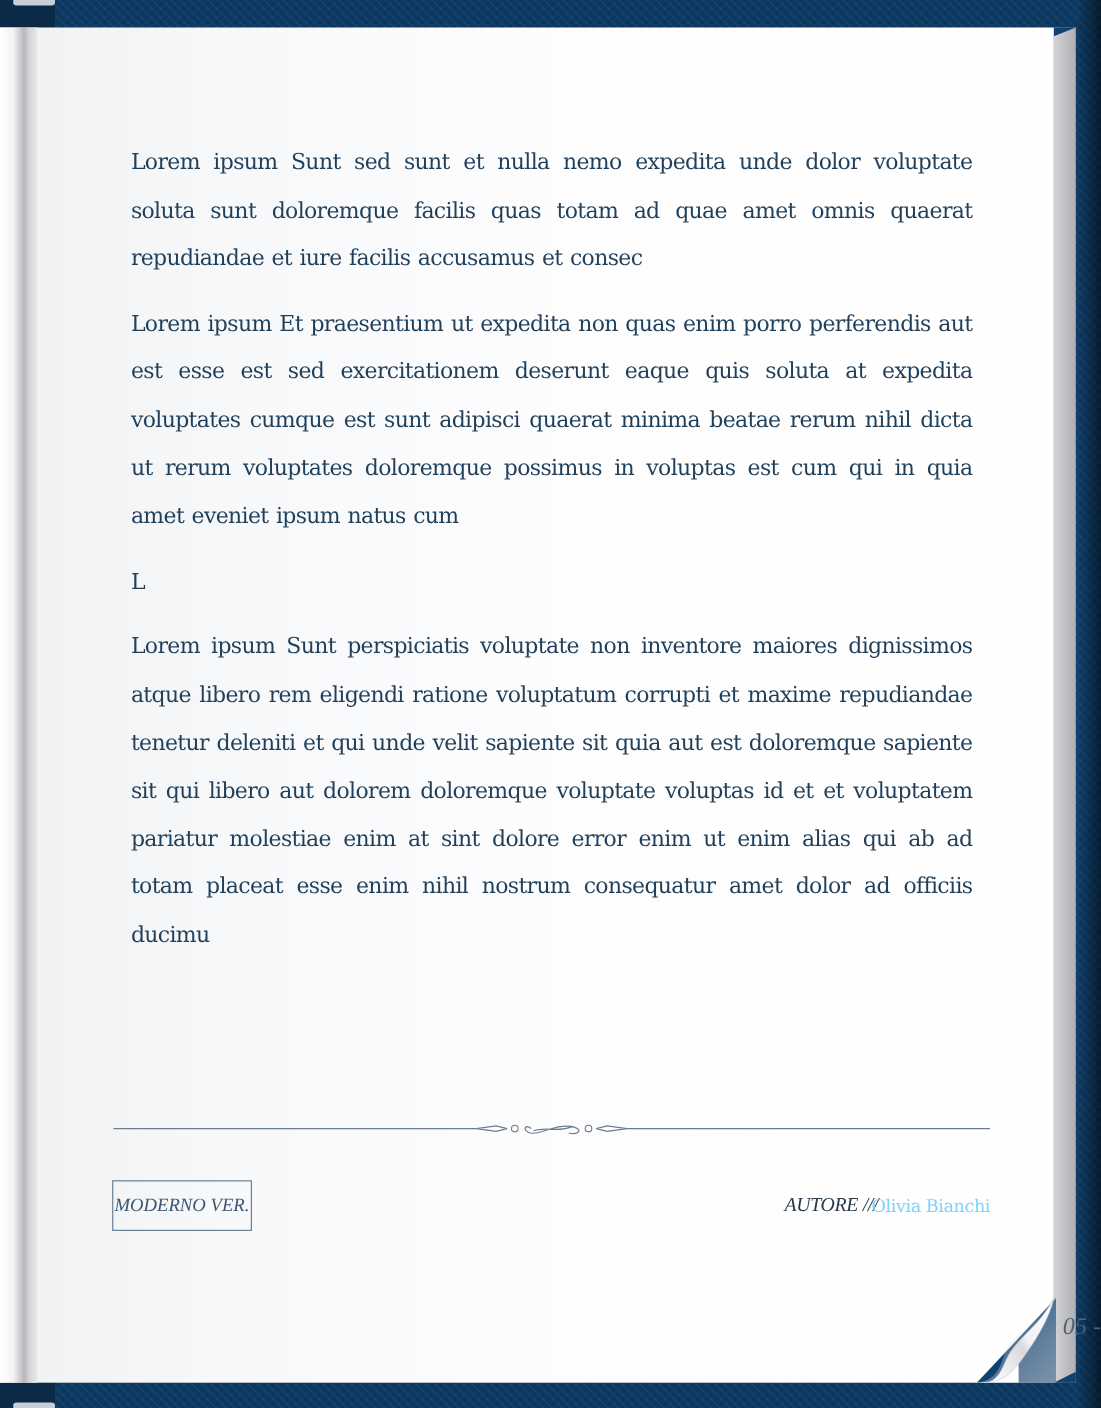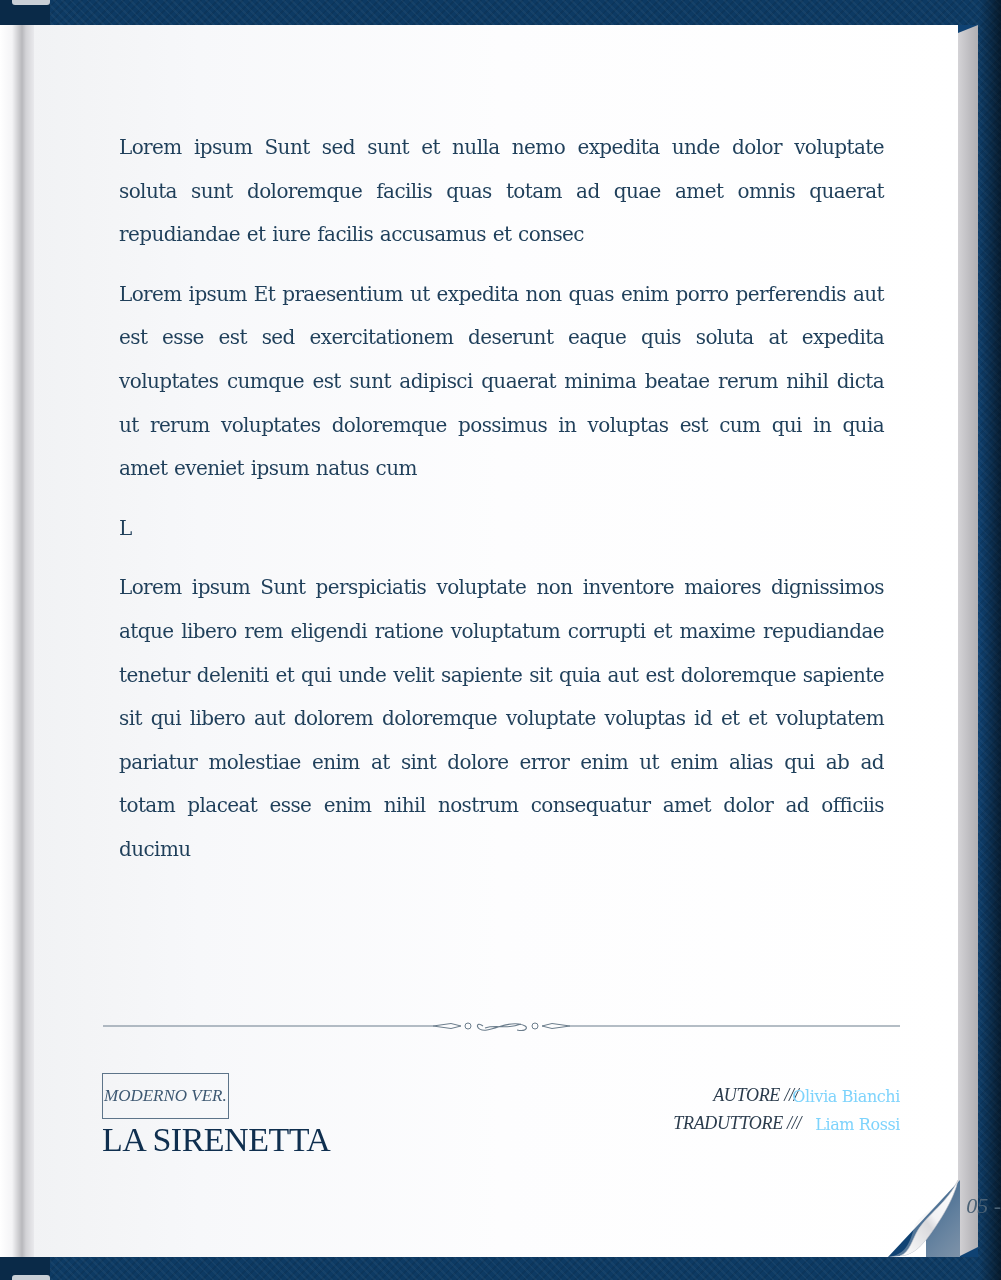--- a/index.html
+++ b/index.html
@@ -223,31 +223,26 @@
     <path d="M330 10 L348 7.5 L358 10 L348 12.5 Z" fill="none" stroke="#6b7d8c" stroke-width="1"></path>
     <circle cx="365" cy="10" r="3" fill="none" stroke="#6b7d8c" stroke-width="1"></circle>
     <path d="M380 10 C 372 4, 372 16, 384 14 C 396 12, 404 6, 416 8 C 428 10, 424 16, 414 14 M 382 12 C 394 8, 404 14, 418 8" fill="none" stroke="#6b7d8c" stroke-width="1.1"></path>
     <circle cx="432" cy="10" r="3" fill="none" stroke="#6b7d8c" stroke-width="1"></circle>
     <path d="M467 10 L449 7.5 L439 10 L449 12.5 Z" fill="none" stroke="#6b7d8c" stroke-width="1"></path>
   </svg>
 </div>
 
 <div class="meta-left">
   <div class="version-badge">MODERNO VER.</div>
-  <div class="book-title">LA SIRENETTA</div>
 </div>
 
 <div class="meta-right">
   <div class="credit-row first">
     <span class="credit-label">AUTORE ///</span>
     <span class="credit-name">Olivia Bianchi</span>
-  </div>
-  <div class="credit-row second">
-    <span class="credit-label">TRADUTTORE ///</span>
-    <span class="credit-name">Liam Rossi</span>
   </div>
 </div>
 
 <div class="page-number">- 05 -</div>
 
 <svg class="page-curl" viewBox="0 0 72 77">
   <defs>
     <linearGradient id="curlGrad" x1="0" y1="1" x2="1" y2="0">
       <stop offset="0" stop-color="#ffffff"></stop>
       <stop offset="0.45" stop-color="#d9d9dc"></stop>

